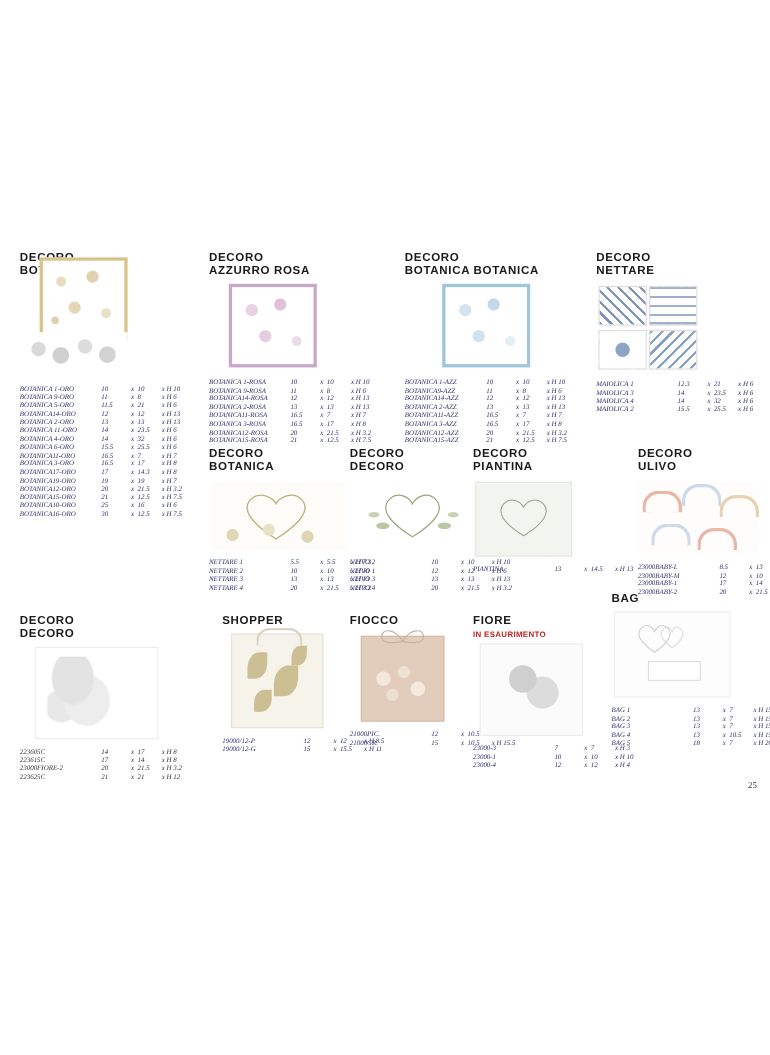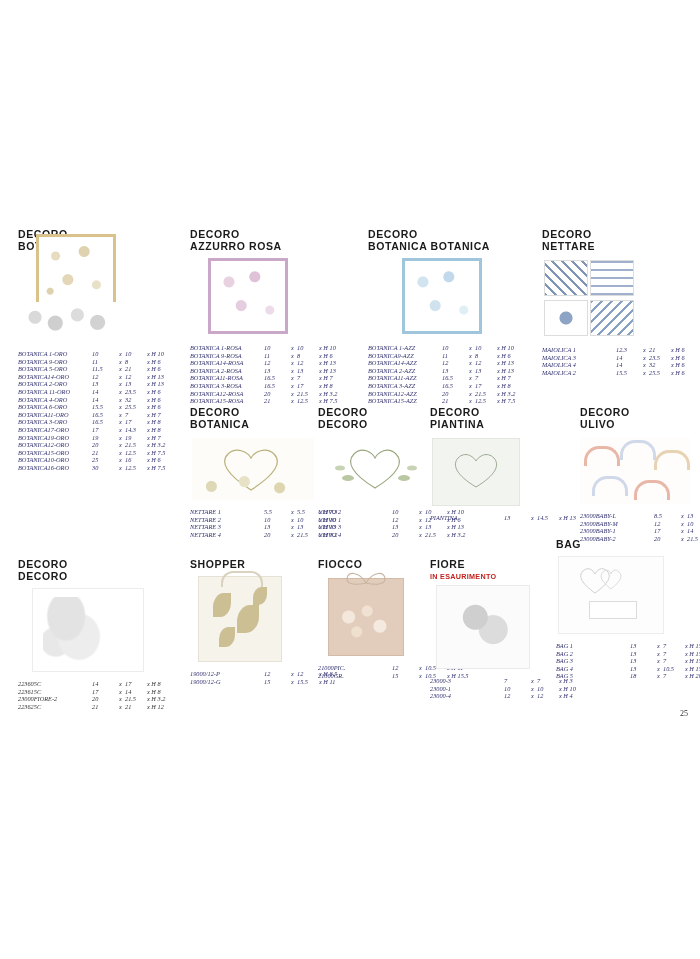--- a/index.html
+++ b/index.html
@@ -148,21 +148,21 @@
     position:relative;margin:8px 0 8px 0px;width:110px;height:66px;
     background:#fffdfb;
   }
   .rb{position:absolute;width:30px;height:17px;border-radius:15px 15px 0 0;
     border:3px solid #e9b7a8;border-bottom:none;}
   .rb.b{border-color:#cfd9ea;}
   .rb.c{border-color:#e7d3b3;}
 
   
   #col-giglio{left:0px;top:330px;width:160px;}
-  #col-shopper{left:172px;top:330px;width:130px;}
+  #col-shopper{left:184px;top:330px;width:130px;}
   #col-fiocco{left:300px;top:330px;width:130px;}
   #col-fiore{left:412px;top:330px;width:140px;}
   #col-bag{left:538px;top:310px;width:145px;}
 
   .giglio-img{
     position:relative;margin:6px 0 8px 14px;width:110px;height:82px;
     background:#ffffff;border:1px solid #ececec;
   }
   .giglio-img:before{
     content:"";position:absolute;left:10px;top:8px;width:58px;height:64px;

